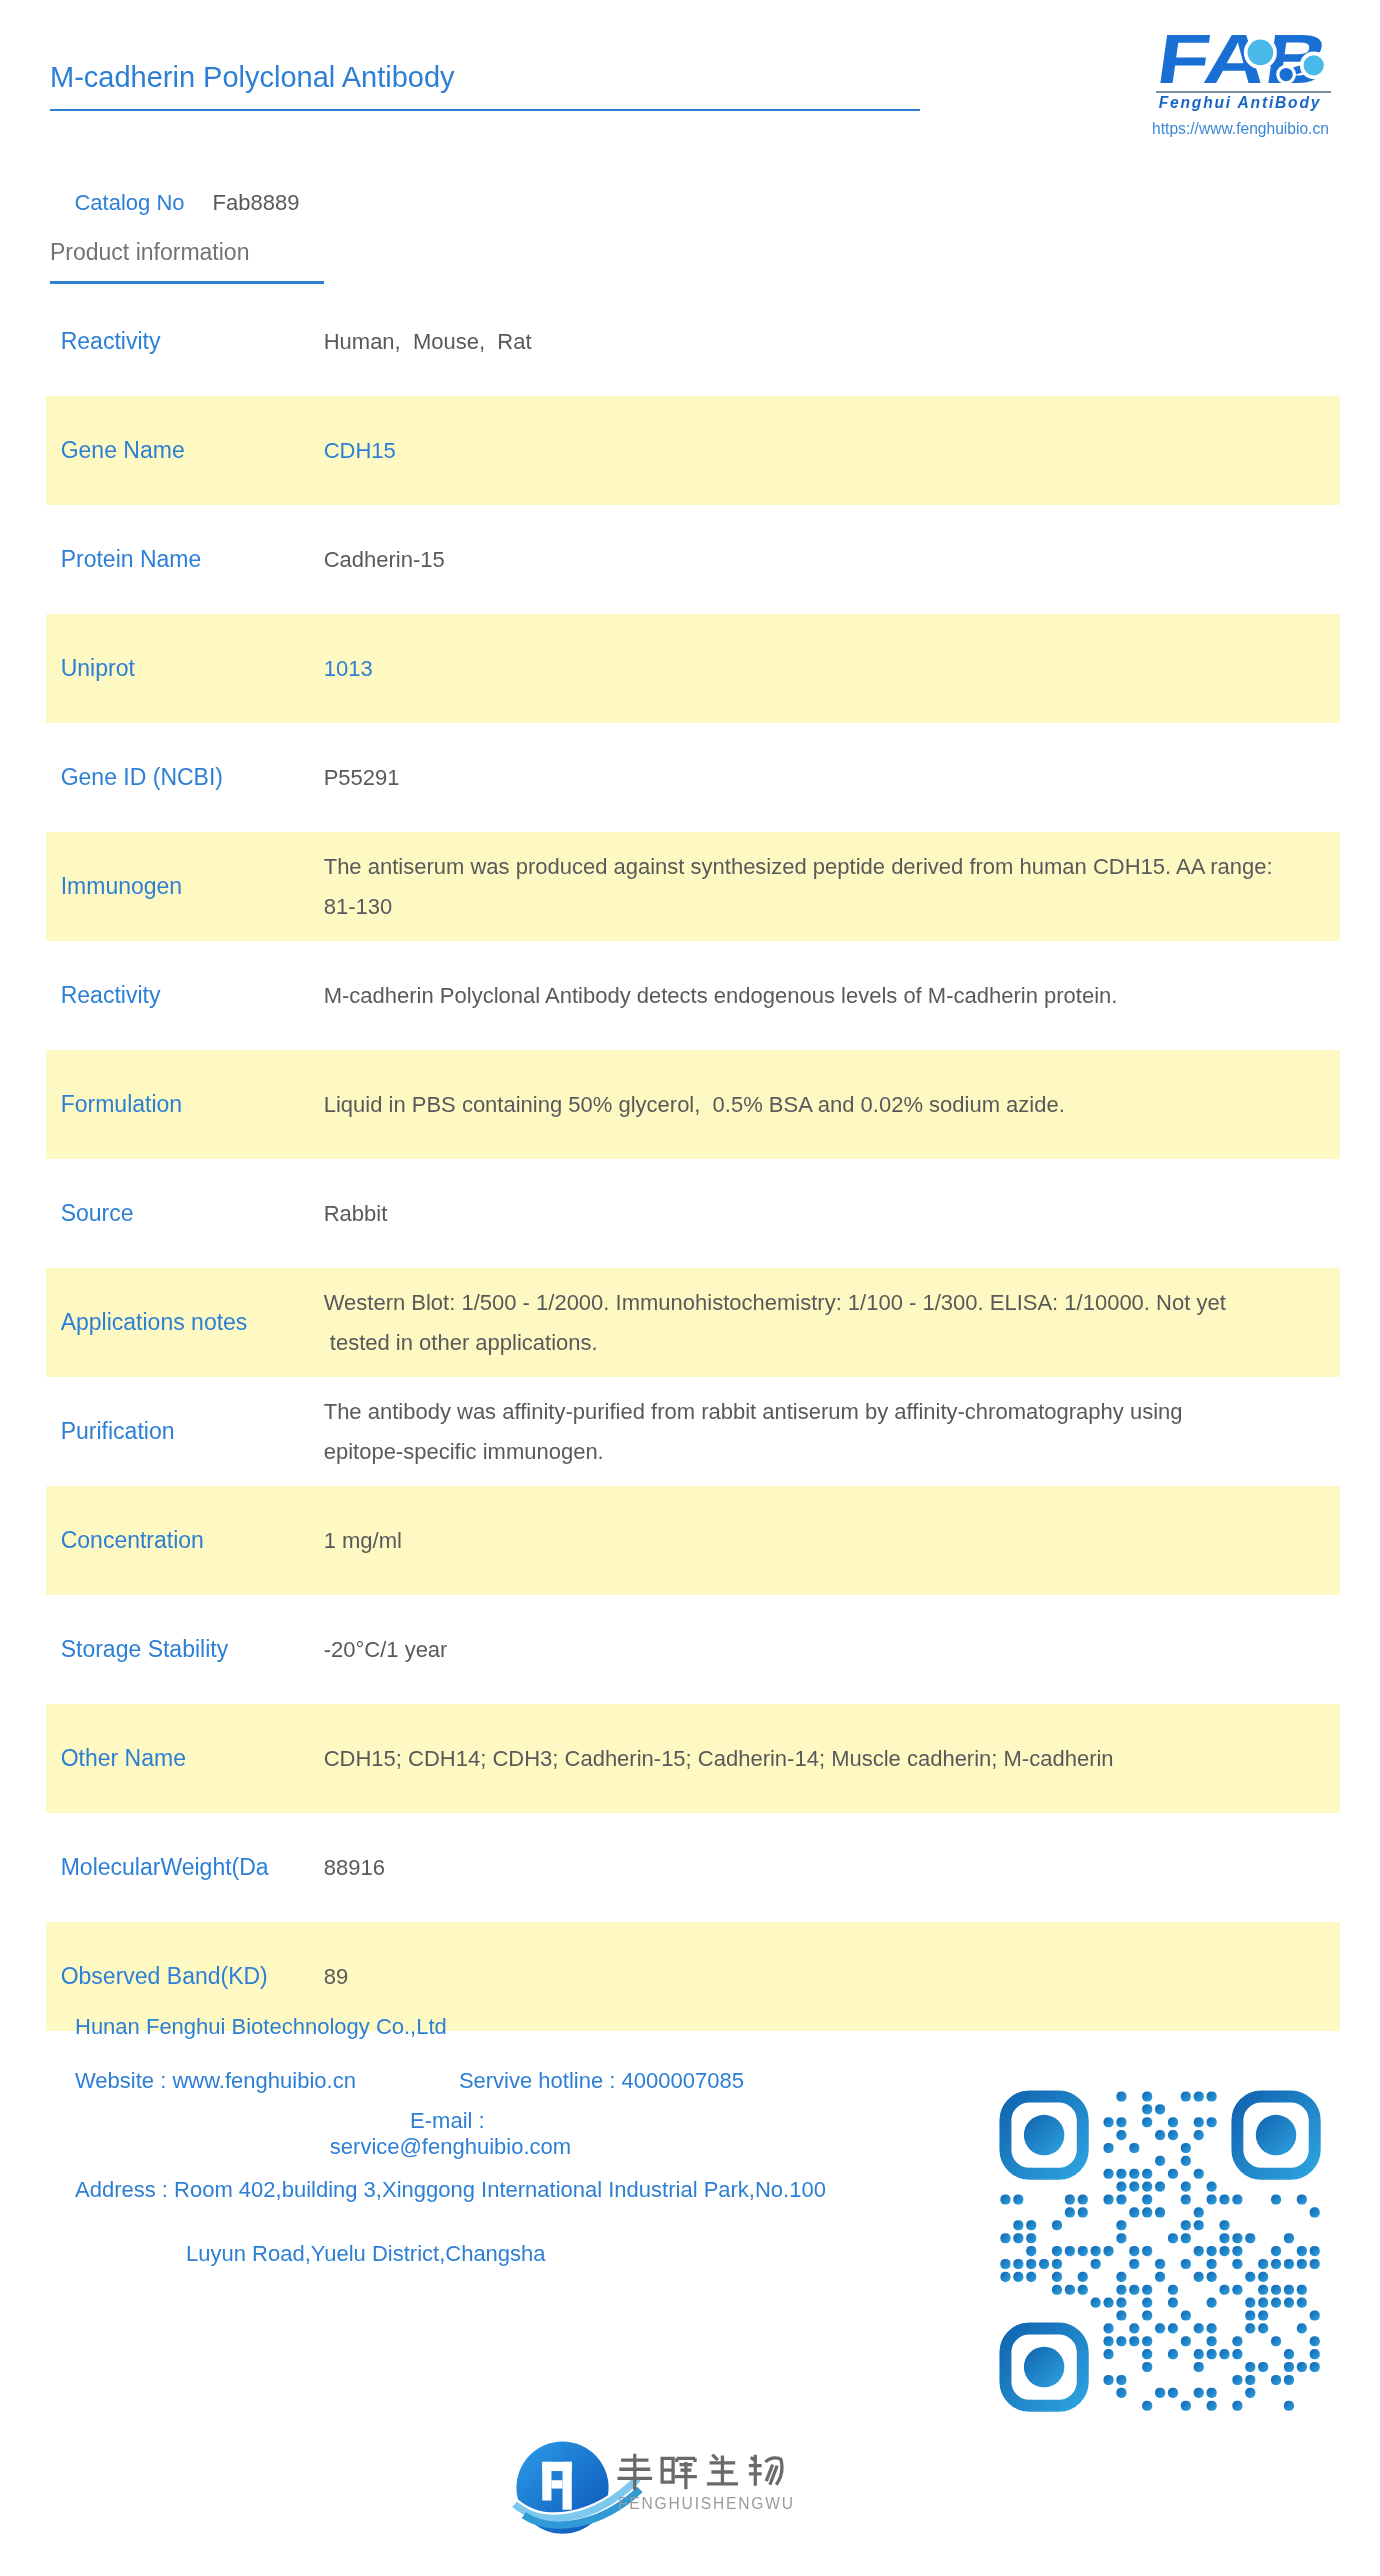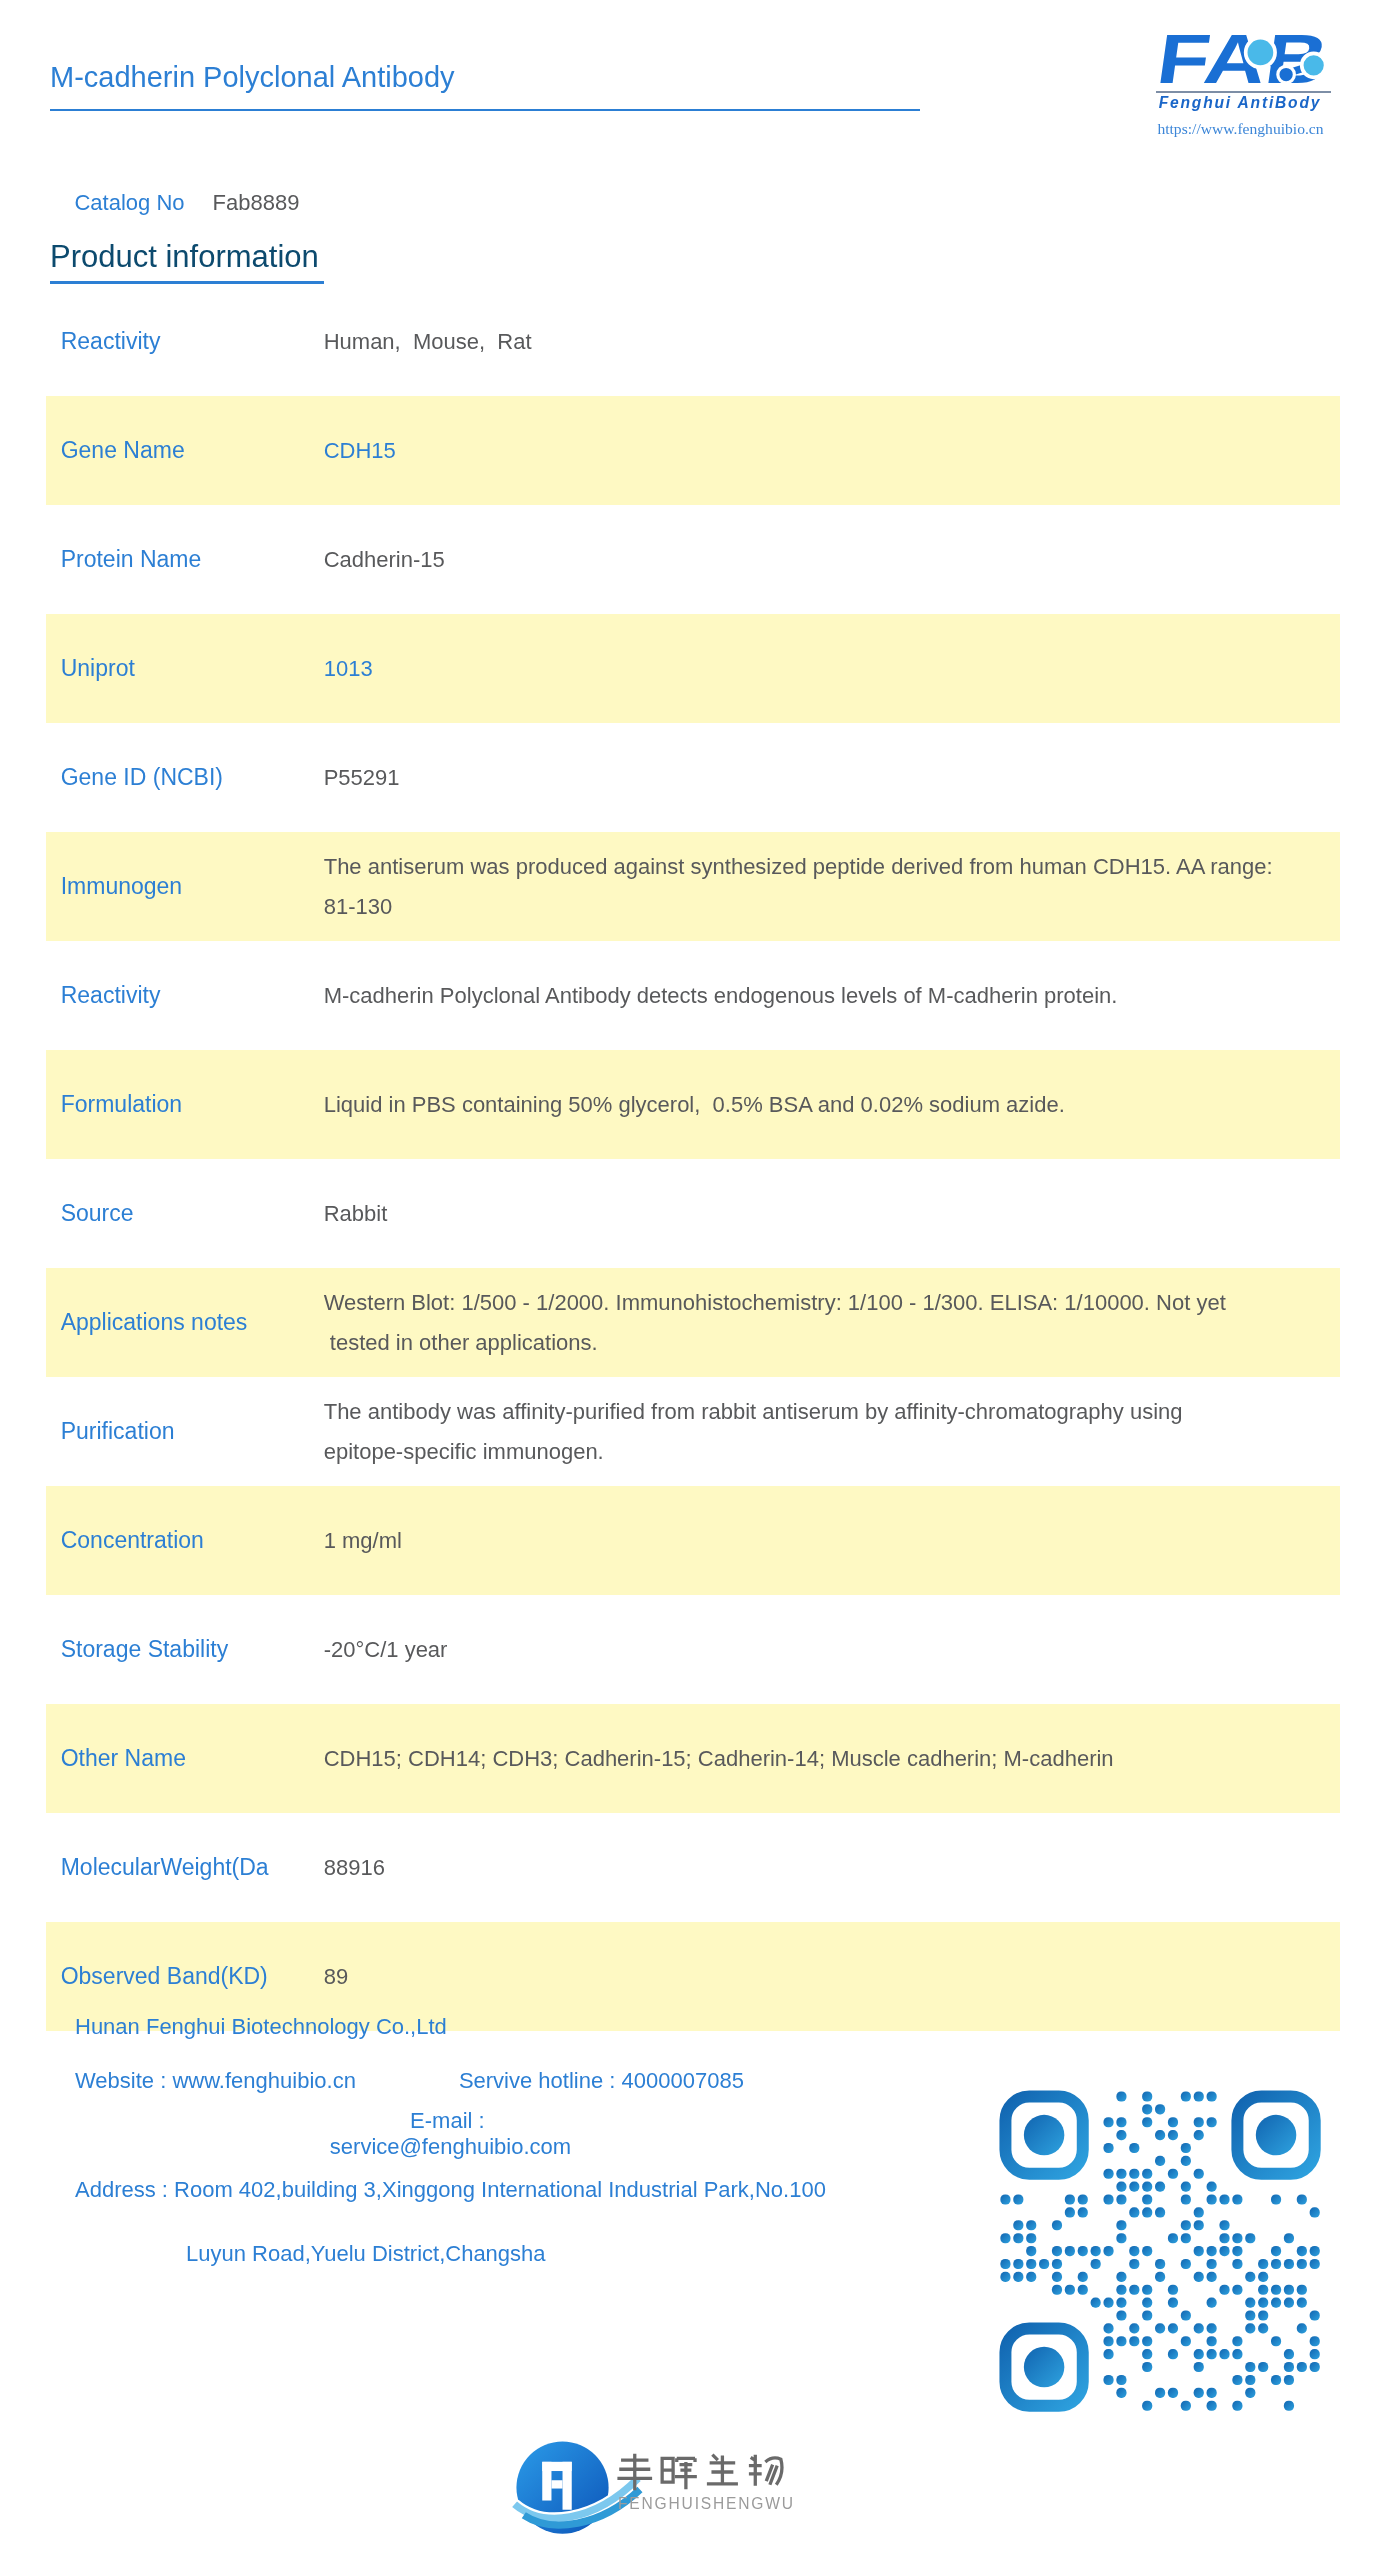--- a/index.html
+++ b/index.html
@@ -10,23 +10,23 @@
   .title-underline{position:absolute;left:50px;top:109px;width:870px;height:1.8px;background:#2c7fd4;}
   .catalog-row{position:absolute;left:50px;top:164px;font-size:22px;white-space:pre;}
   .catalog-label{color:#2c7fd4;}
   .catalog-value{color:#58595b;margin-left:28px;}
   
   .brand-logo-svg{position:absolute;left:1150px;top:24px;}
   .brand-line{position:absolute;left:1156px;top:91px;width:175px;height:1.8px;background:#7d8ea6;}
   .brand-name{position:absolute;left:1148px;top:94px;width:184px;text-align:center;
               font-size:15.6px;font-weight:bold;font-style:italic;letter-spacing:1.8px;color:#1a66c8;white-space:nowrap;}
   .brand-url{position:absolute;left:1144px;top:120px;width:193px;text-align:center;
-             font-size:15.6px;color:#3c86d8;text-decoration:none;white-space:nowrap;font-family:Liberation Serif, serif;}
-  
-  .section-title{position:absolute;left:50px;top:239px;font-size:31px;font-weight:400;color:#0c4a6e;white-space:nowrap;}
+             font-size:15.6px;color:#3c86d8;text-decoration:none;white-space:nowrap;}
+  
+  .section-title{position:absolute;left:50px;top:239px;font-size:23px;font-weight:400;color:#737373;white-space:nowrap;}
   .section-underline{position:absolute;left:50px;top:281px;width:274px;height:2.8px;background:#2c7fd4;}
   
   .info-table{position:absolute;left:46px;top:287px;width:1294px;}
   .row{display:flex;align-items:center;height:109px;background:#ffffff;}
   .row.shaded{background:#fef9c3;}
   .row-label{width:263px;padding-left:14.7px;flex:0 0 auto;font-size:23px;color:#2c7fd4;white-space:pre;}
   .row-value{font-size:22px;color:#58595b;line-height:40px;padding-right:22px;white-space:pre-wrap;}
   .row-value.link{color:#2c7fd4;}
   
   .footer-lines{position:absolute;left:75px;top:2000px;font-size:22px;color:#2c7fd4;}

